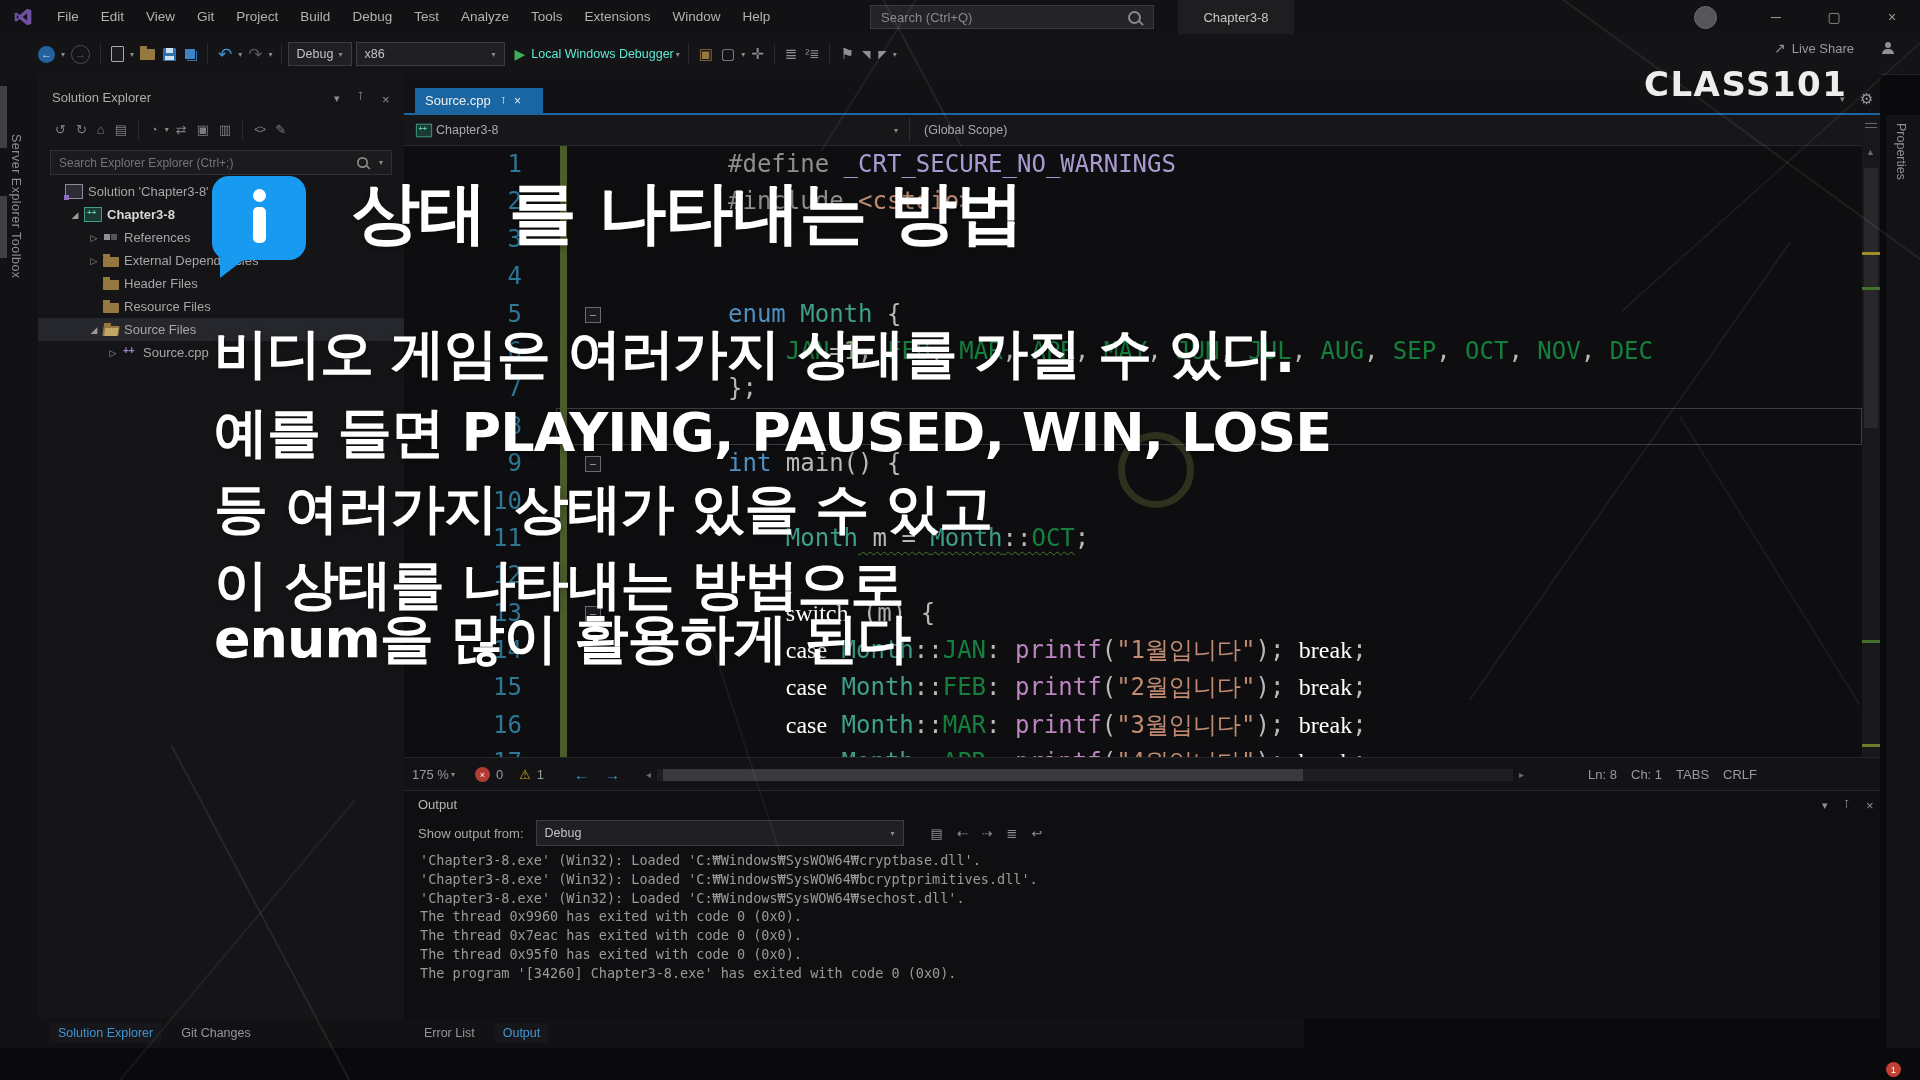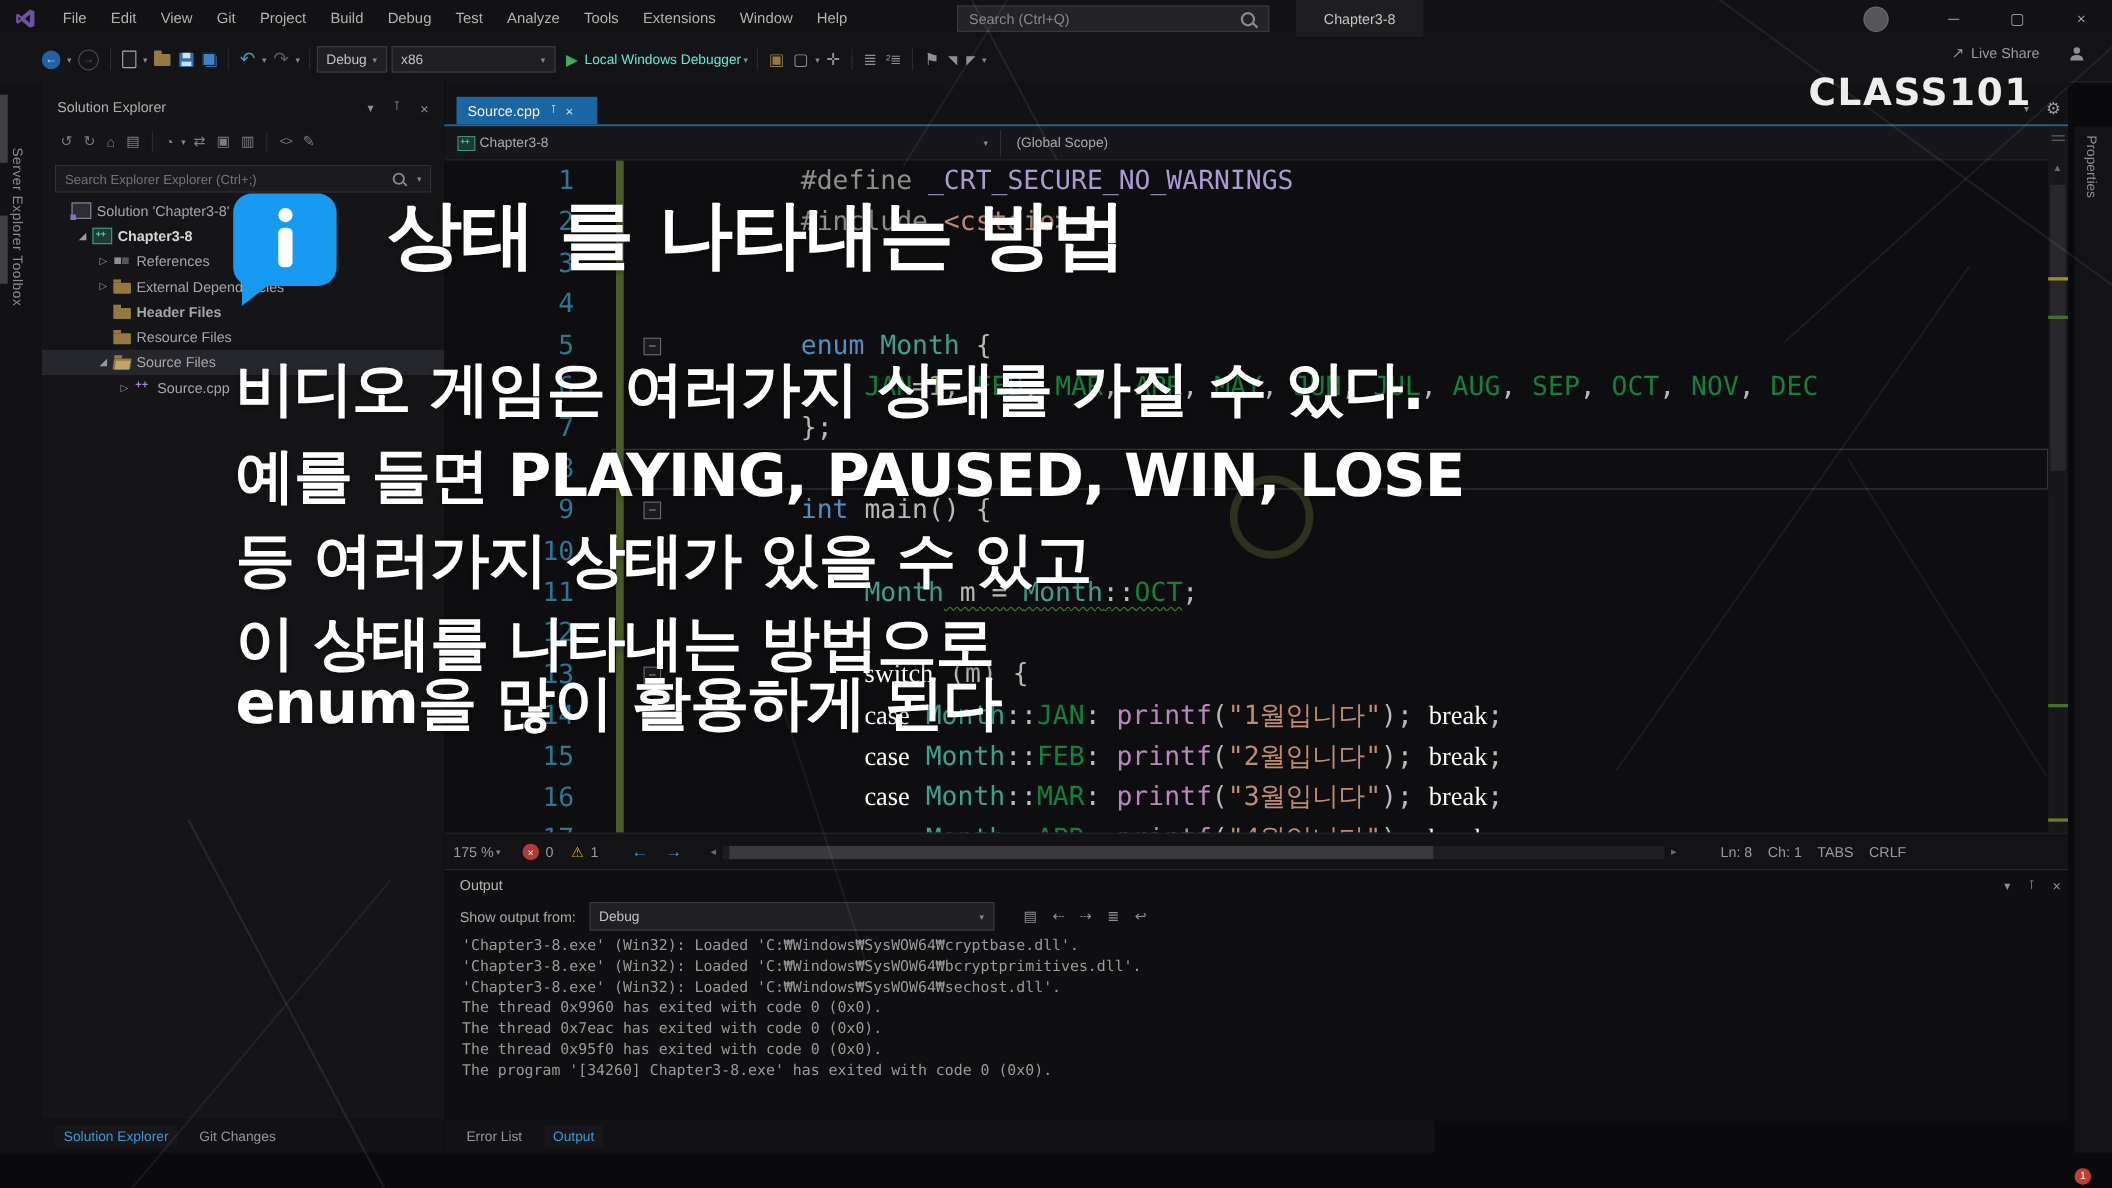--- a/index.html
+++ b/index.html
@@ -298,21 +298,21 @@
         <div class="tree-row" style="padding-left: 48px;">
           <span class="tw">▷</span>
           <span class="ti ti-refs"></span>
           <span class="tl">References</span>
         </div>
         <div class="tree-row" style="padding-left: 48px;">
           <span class="tw">▷</span>
           <span class="ti ti-folder"></span>
           <span class="tl">External Dependencies</span>
         </div>
-        <div class="tree-row" style="padding-left: 48px; font-weight: bold;">
+        <div class="tree-row" style="padding-left: 48px;">
           <span class="tw"></span>
           <span class="ti ti-folder"></span>
           <span class="tl">Header Files</span>
         </div>
         <div class="tree-row" style="padding-left: 48px;">
           <span class="tw"></span>
           <span class="ti ti-folder"></span>
           <span class="tl">Resource Files</span>
         </div>
         <div class="tree-row sel" style="padding-left: 48px;">
@@ -445,21 +445,21 @@
     <span style="width:30px;"></span>
     <span style="color:#3f96d2;font-size:15px;">←</span>
     <span style="width:16px;"></span>
     <span style="color:#3f96d2;font-size:15px;">→</span>
     <span style="width:26px;"></span>
     <span style="color:#6a6a6e;font-size:10px;">◂</span>
     <div id="hscroll">
       <div id="hthumb"></div>
     </div>
     <span style="color:#6a6a6e;font-size:10px;">▸</span>
-    <span class="edbar-right" style="margin-left:40px;">Ln: 8</span>
+    <span class="edbar-right" style="margin-left:64px;">Ln: 8</span>
     <span class="edbar-right">Ch: 1</span>
     <span class="edbar-right">TABS</span>
     <span class="edbar-right" style="margin-right:14px;">CRLF</span>
   </div>
 
   <div class="abs" id="outpane">
     <div id="out-title">Output</div>
     <span class="panehead-ic" style="left:1418px;top:8px;">▾</span>
     <span class="panehead-ic" style="left:1440px;top:7px;">⊺</span>
     <span class="panehead-ic" style="left:1462px;top:7px;font-size:13px;">×</span>

